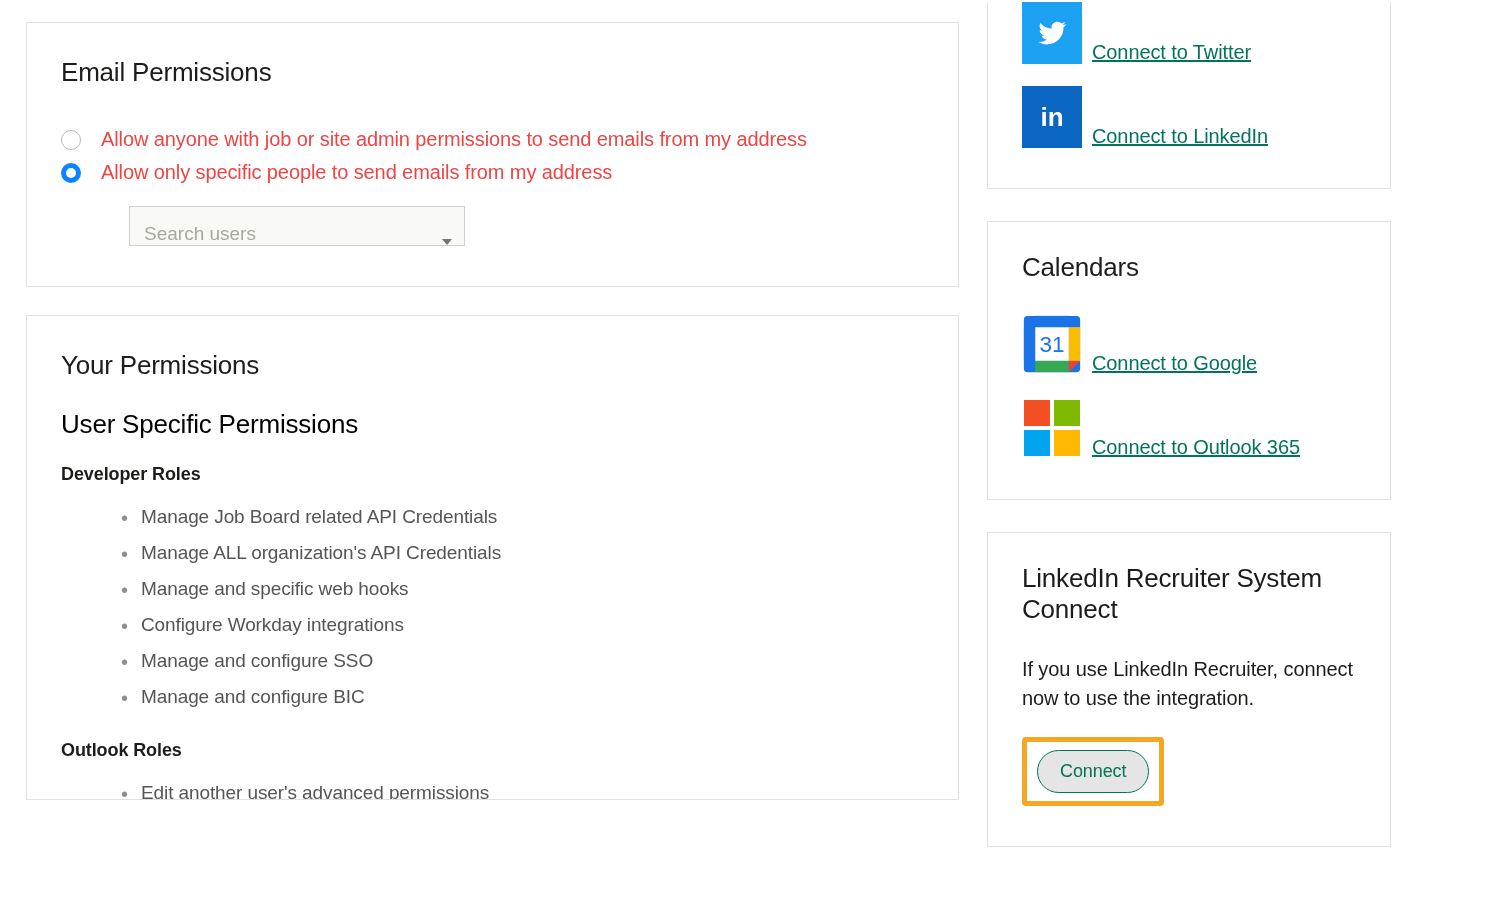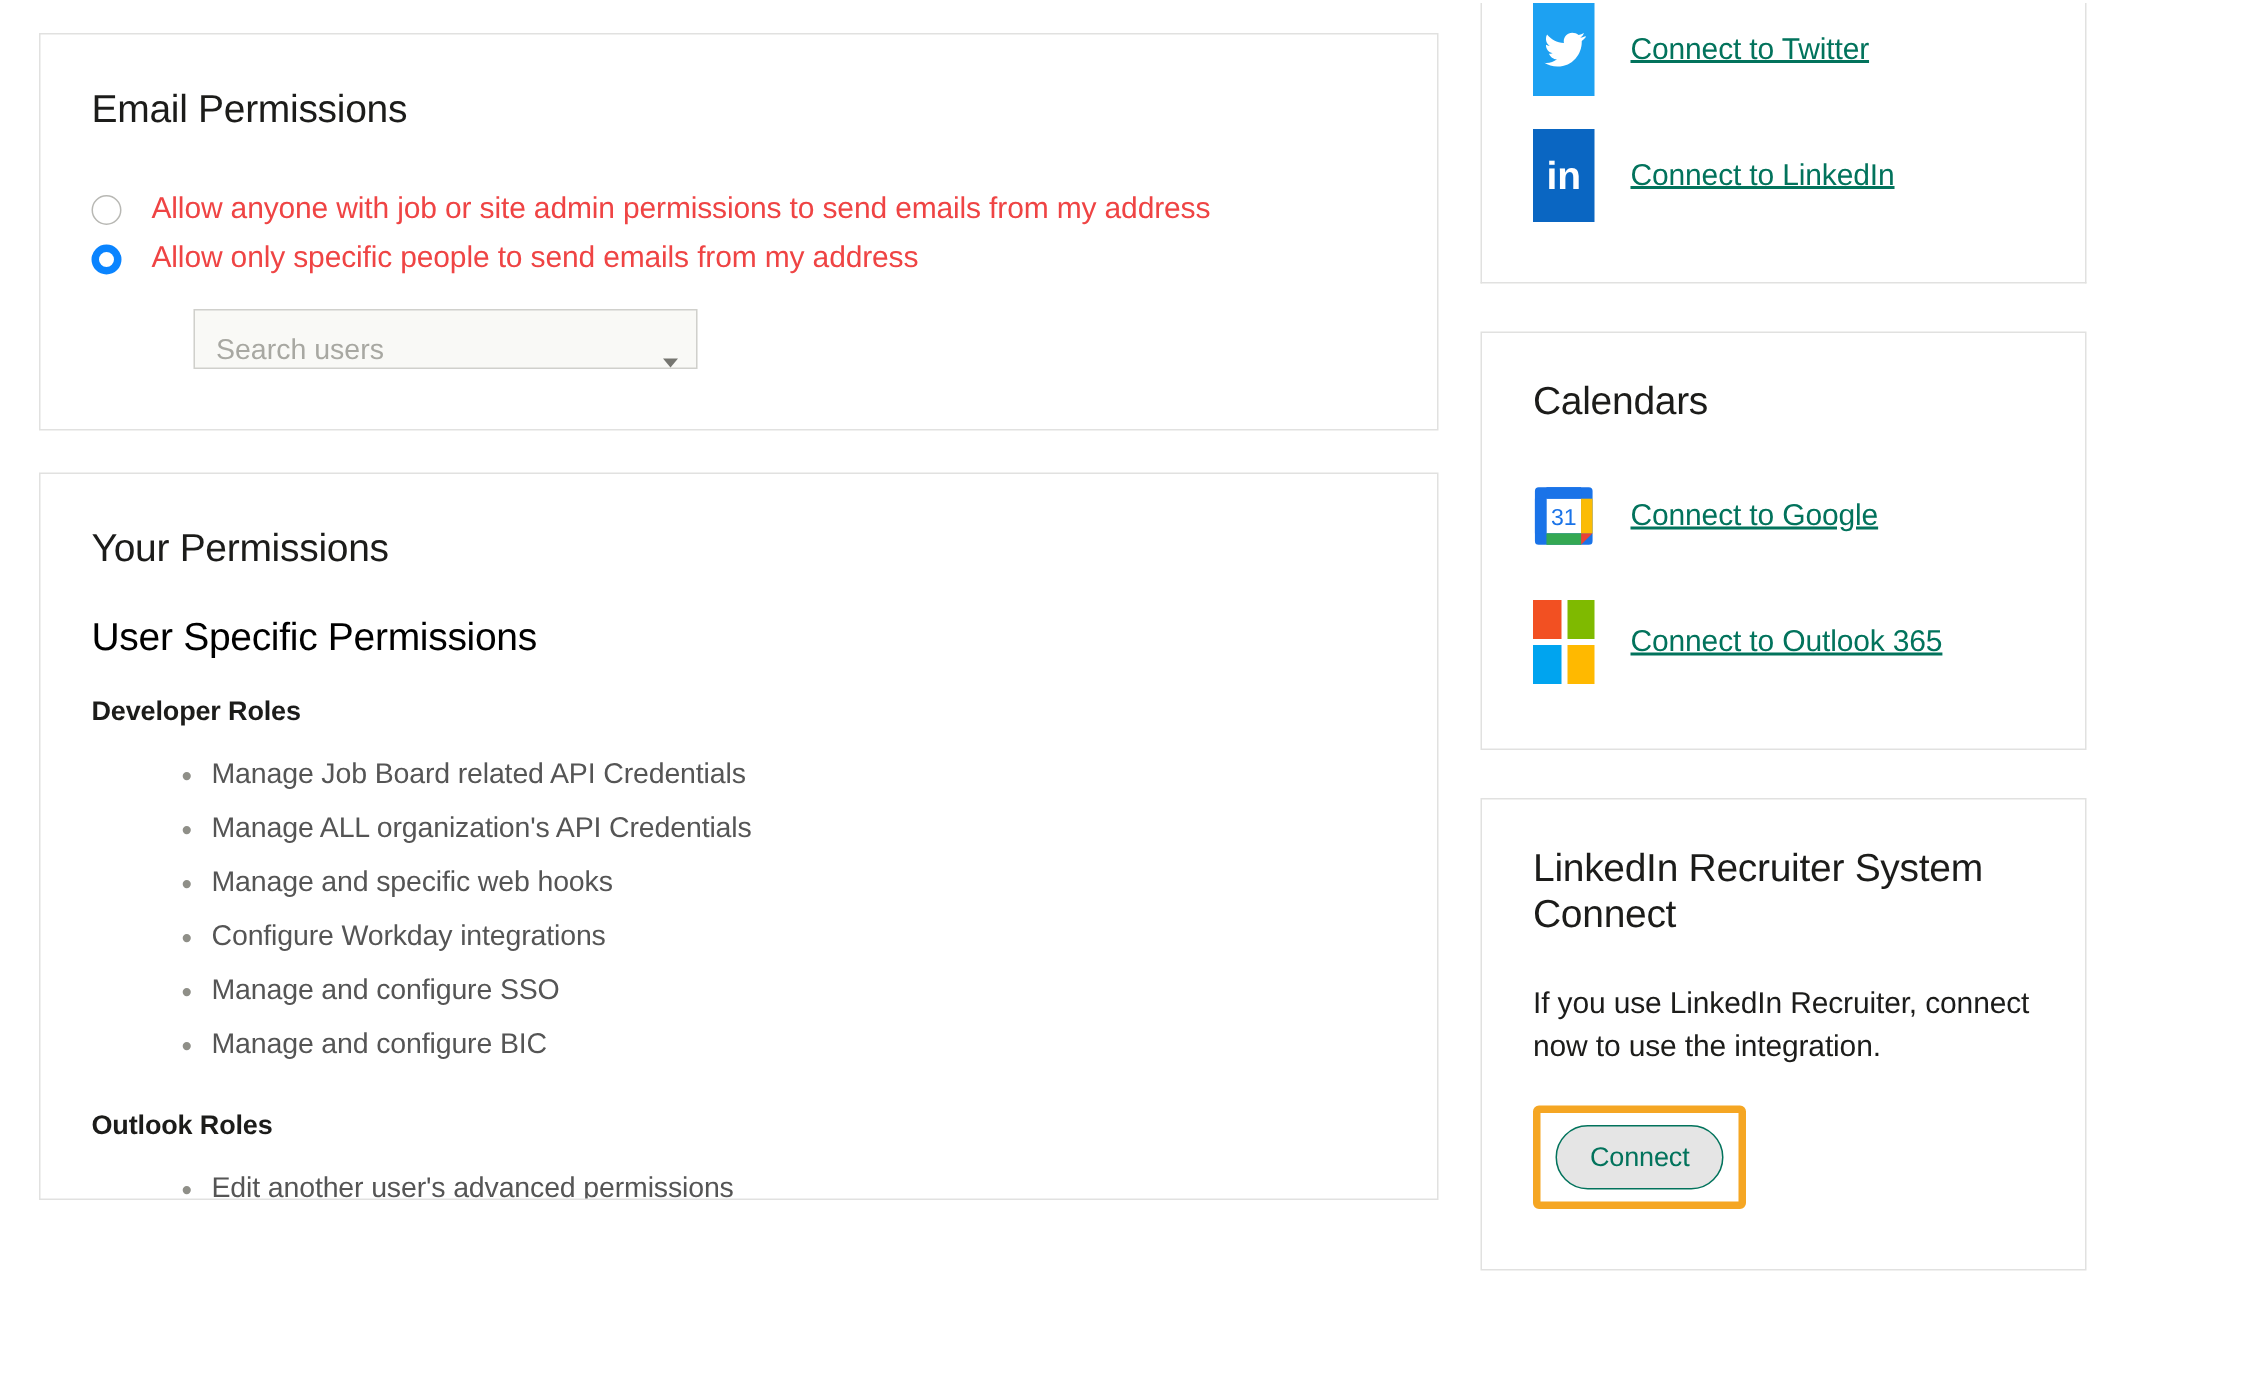--- a/index.html
+++ b/index.html
@@ -122,25 +122,25 @@
       font-size: 20px;
     }
 
     
     .side-panel {
       border: 1px solid #e1e1e0;
       padding: 30px 34px 40px 34px;
     }
     .side-panel.top-open { border-top: none; padding-top: 0; }
     .connect-row {
-      display: flex; align-items: center; gap: 24px;
+      display: flex; align-items: flex-end; gap: 10px;
       margin-bottom: 22px;
     }
     .connect-row:last-child { margin-bottom: 0; }
-    .iconbox { width: 41px; height: 62px; flex-shrink: 0; display:flex; align-items:center; justify-content:center; }
+    .iconbox { width: 60px; height: 62px; flex-shrink: 0; display:flex; align-items:center; justify-content:center; }
     .link {
       color: #02735c;
       font-size: 20px;
       text-decoration: underline;
       text-decoration-color: #02735c;
       letter-spacing: -0.1px;
     }
     .side-desc {
       font-size: 20px;
       color: #1c1c1a;

